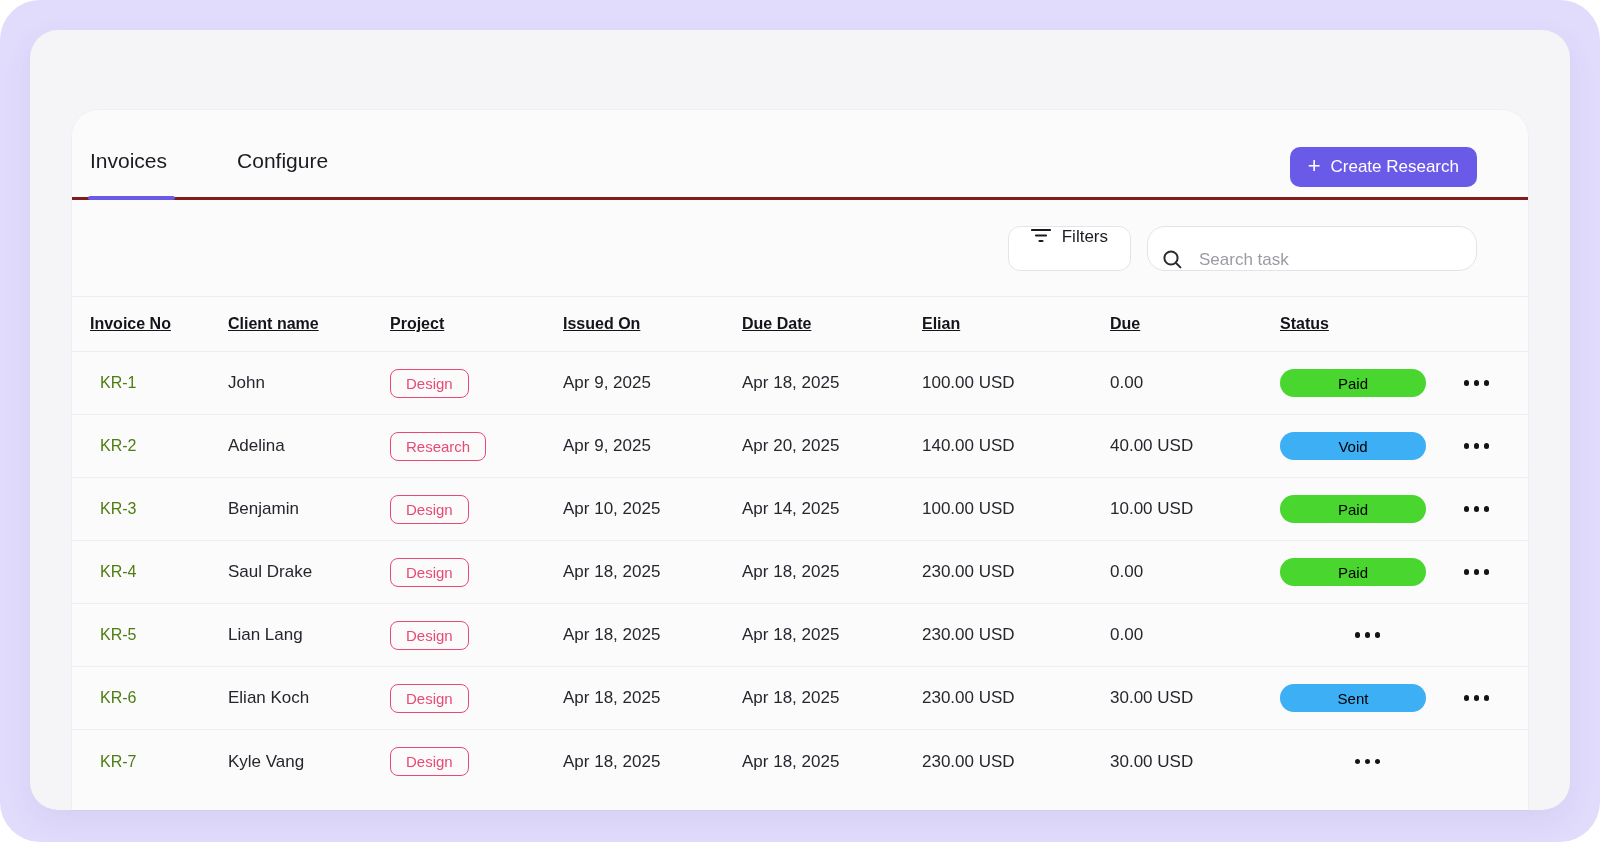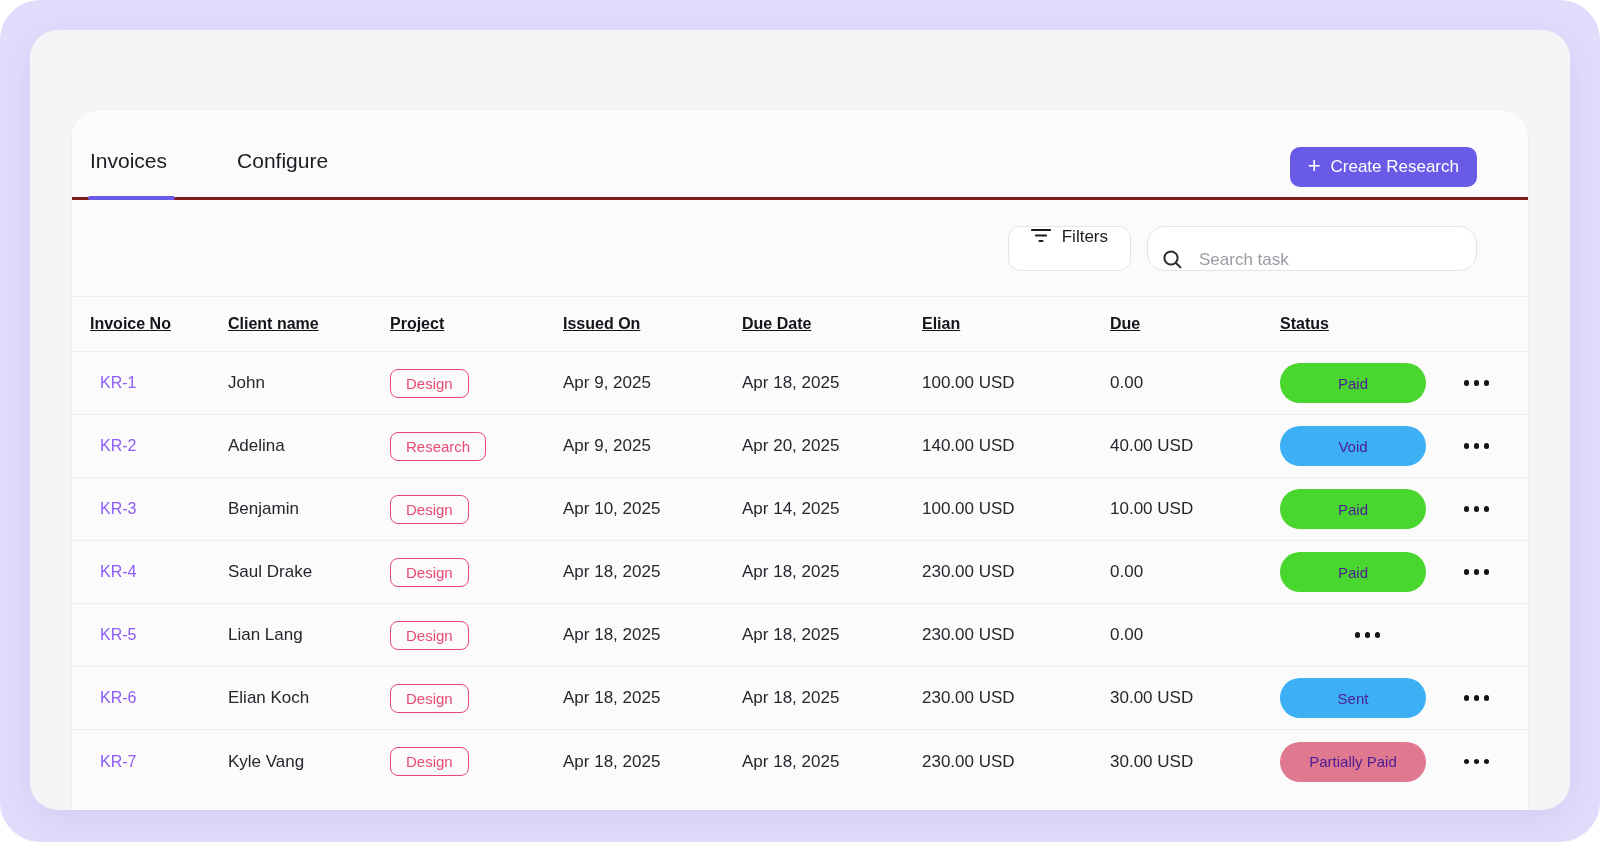--- a/index.html
+++ b/index.html
@@ -64,29 +64,29 @@
     grid-template-columns:138px 162px 173px 179px 180px 188px 170px 175px 1fr;
     align-items:center; padding:0 30px 0 18px;
   }
   .thead {
     height:56px; border-top:1px solid #ECECEE; border-bottom:1px solid #ECECEE;
   }
   .thead .th { font-size:16px; font-weight:600; color:#14151A;text-decoration:underline; }
   .trow { height:63px; border-bottom:1px solid #EFEFF1; }
   .trow:last-child { border-bottom:none; }
   .cell { font-size:17px; color:#26272D; }
-  .link { font-size:16px; color:#8b5cf6; text-decoration:none; padding-left:10px; cursor:pointer; }
+  .link { font-size:16px; color:#4d7c0f; text-decoration:none; padding-left:10px; cursor:pointer; }
   .proj-badge {
     display:inline-block; border:1.5px solid #E94A73; color:#E94A73;
     border-radius:8px; padding:5px 15px; font-size:15px; cursor:pointer;
   }
   .status-badge {
     display:inline-flex; align-items:center; justify-content:center;
-    min-width:146px; height:40px; border-radius:999px;
-    font-size:15px; color:#4c1d95; padding:0 12px; cursor:pointer;
+    min-width:146px; height:28px; border-radius:999px;
+    font-size:15px; color:#000000; padding:0 12px; cursor:pointer;
   }
   .status-badge.paid { background:#49D62E; }
   .status-badge.void { background:#3DAFF5; }
   .status-badge.sent { background:#3DAFF5; }
   .status-badge.unsent { background:#CDCDCF; }
   .status-badge.partially_paid { background:#E0798F; }
   .dots {
     background:none; border:none; display:flex; gap:4.5px; cursor:pointer;
     justify-self:center; padding:8px 4px;
   }
@@ -235,21 +235,20 @@
       </div>
 
       <div class="grid-row trow">
         <a class="link">KR-7</a>
         <div class="cell">Kyle Vang</div>
         <div class="cell"><span class="proj-badge">Design</span></div>
         <div class="cell">Apr 18, 2025</div>
         <div class="cell">Apr 18, 2025</div>
         <div class="cell">230.00 USD</div>
         <div class="cell">30.00 USD</div>
-        <div class="cell"><span class="status-badge partially_paid">Partially Paid</span></div>
         <button class="dots" aria-label="row actions">
             <i></i>
             <i></i>
             <i></i>
           </button>
       </div>
 
     </div>
   </div>
 </div>

